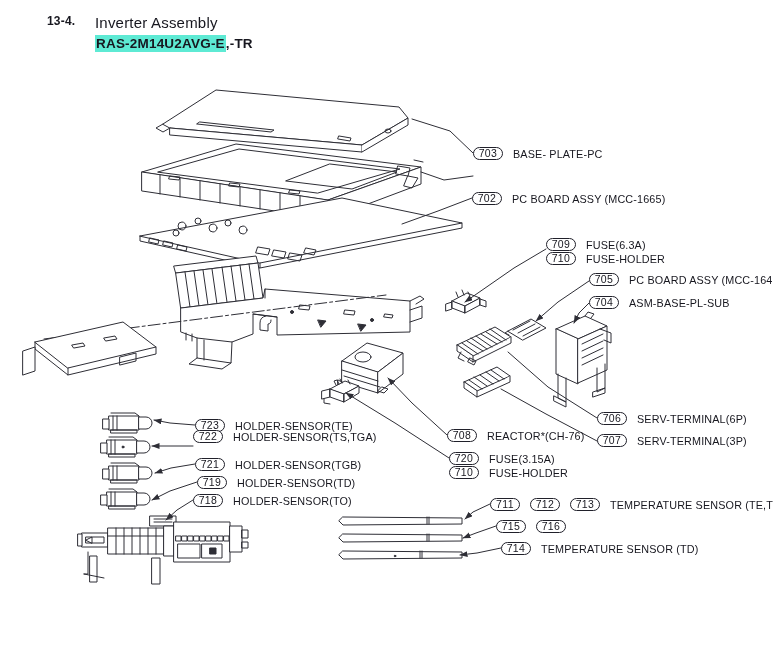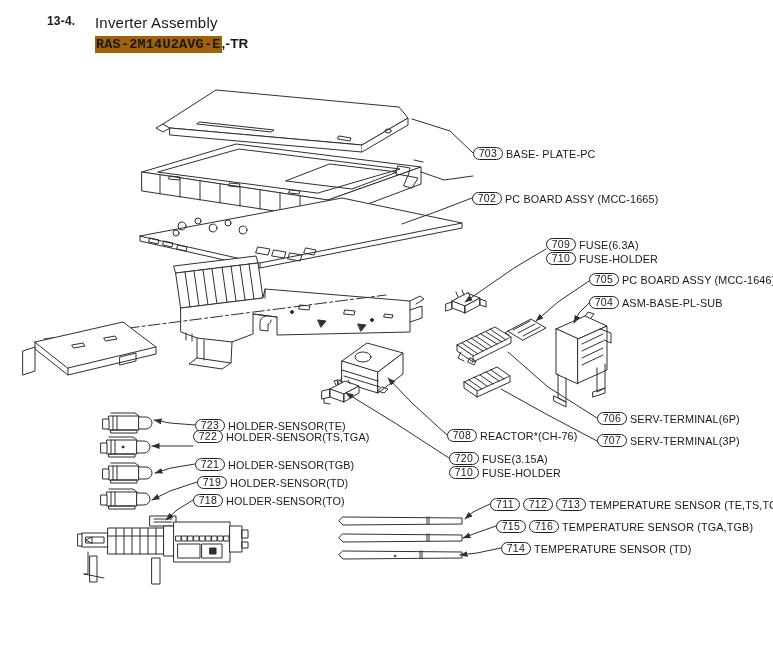--- a/index.html
+++ b/index.html
@@ -1,23 +1,23 @@
 <!DOCTYPE html>
 <html><head>
 <meta charset="utf-8">
 <style>
   html,body{margin:0;padding:0;background:#fff;}
   .page{position:relative;width:773px;height:654px;background:#ffffff;overflow:hidden;
         font-family:"Liberation Sans",sans-serif;color:#17171f;}
   .sec-num{position:absolute;left:47px;top:14px;font-size:12px;font-weight:bold;letter-spacing:.2px;}
   .sec-title{position:absolute;left:95px;top:14px;font-size:15px;font-weight:normal;letter-spacing:.2px;}
   .model{position:absolute;left:95px;top:36px;font-size:13.5px;font-weight:bold;letter-spacing:.2px;}
-  .model .hl{background:#a16207;padding:1px 1px;font-family:Liberation Mono, monospace;}
+  .model .hl{background:#5eead4;padding:1px 1px;}
   .diagram-svg{position:absolute;left:0;top:0;}
-  .co{position:absolute;display:flex;align-items:center;gap:3px;z-index:2;white-space:nowrap;}
+  .co{position:absolute;display:flex;align-items:center;gap:10px;z-index:2;white-space:nowrap;}
   .oval{min-width:30px;height:13px;border:1.4px solid #20202a;border-radius:8px;background:#fff;
         display:inline-flex;align-items:center;justify-content:center;font-size:10.5px;line-height:1;
         padding:0 2px;box-sizing:border-box;letter-spacing:.4px;}
   .lbl{font-size:10.8px;letter-spacing:.15px;}
 </style>
 </head>
 <body>
 
 <div class="page">
 
@@ -290,20 +290,19 @@
   </div>
   <div class="co" style="left:490px;top:498px">
     <span class="oval">711</span>
     <span class="oval">712</span>
     <span class="oval">713</span>
     <span class="lbl">TEMPERATURE SENSOR (TE,TS,TO)</span>
   </div>
   <div class="co" style="left:496px;top:520px">
     <span class="oval">715</span>
     <span class="oval">716</span>
-    <span class="lbl">TEMPERATURE SENSOR (TGA,TGB)</span>
   </div>
   <div class="co" style="left:501px;top:542px">
     <span class="oval">714</span>
     <span class="lbl">TEMPERATURE SENSOR (TD)</span>
   </div>
 
 </div>
 
 </body></html>

